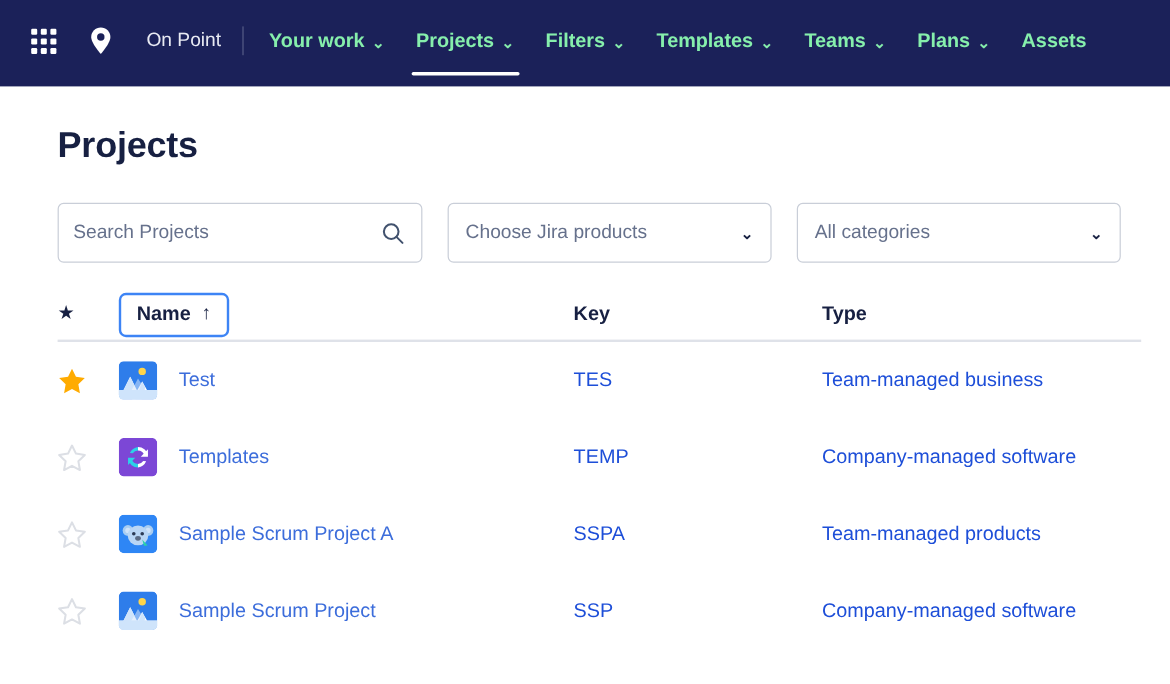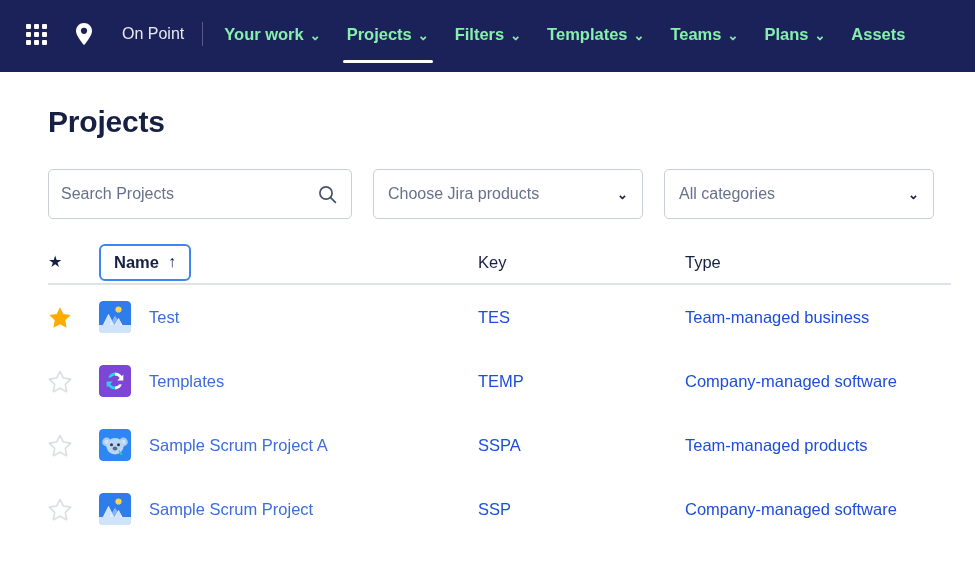--- a/index.html
+++ b/index.html
@@ -183,21 +183,21 @@
     padding-bottom: 2px;
   }
 
   .col-star  { width: 51px; flex: 0 0 51px; display:flex; align-items:center; }
   .col-name  { width: 379px; flex: 0 0 379px; display:flex; align-items:center; }
   .col-key   { width: 207px; flex: 0 0 207px; }
   .col-type  { flex: 1 1 auto; }
 
   .th-text {
     font-size: 16.5px;
-    font-weight: normal;
+    font-weight: bold;
     color: #172042;
   }
 
   .name-sort-btn {
     display: inline-flex;
     align-items: center;
     gap: 9px;
     border: 2px solid #3d84f5;
     border-radius: 6px;
     padding: 7px 13px;

